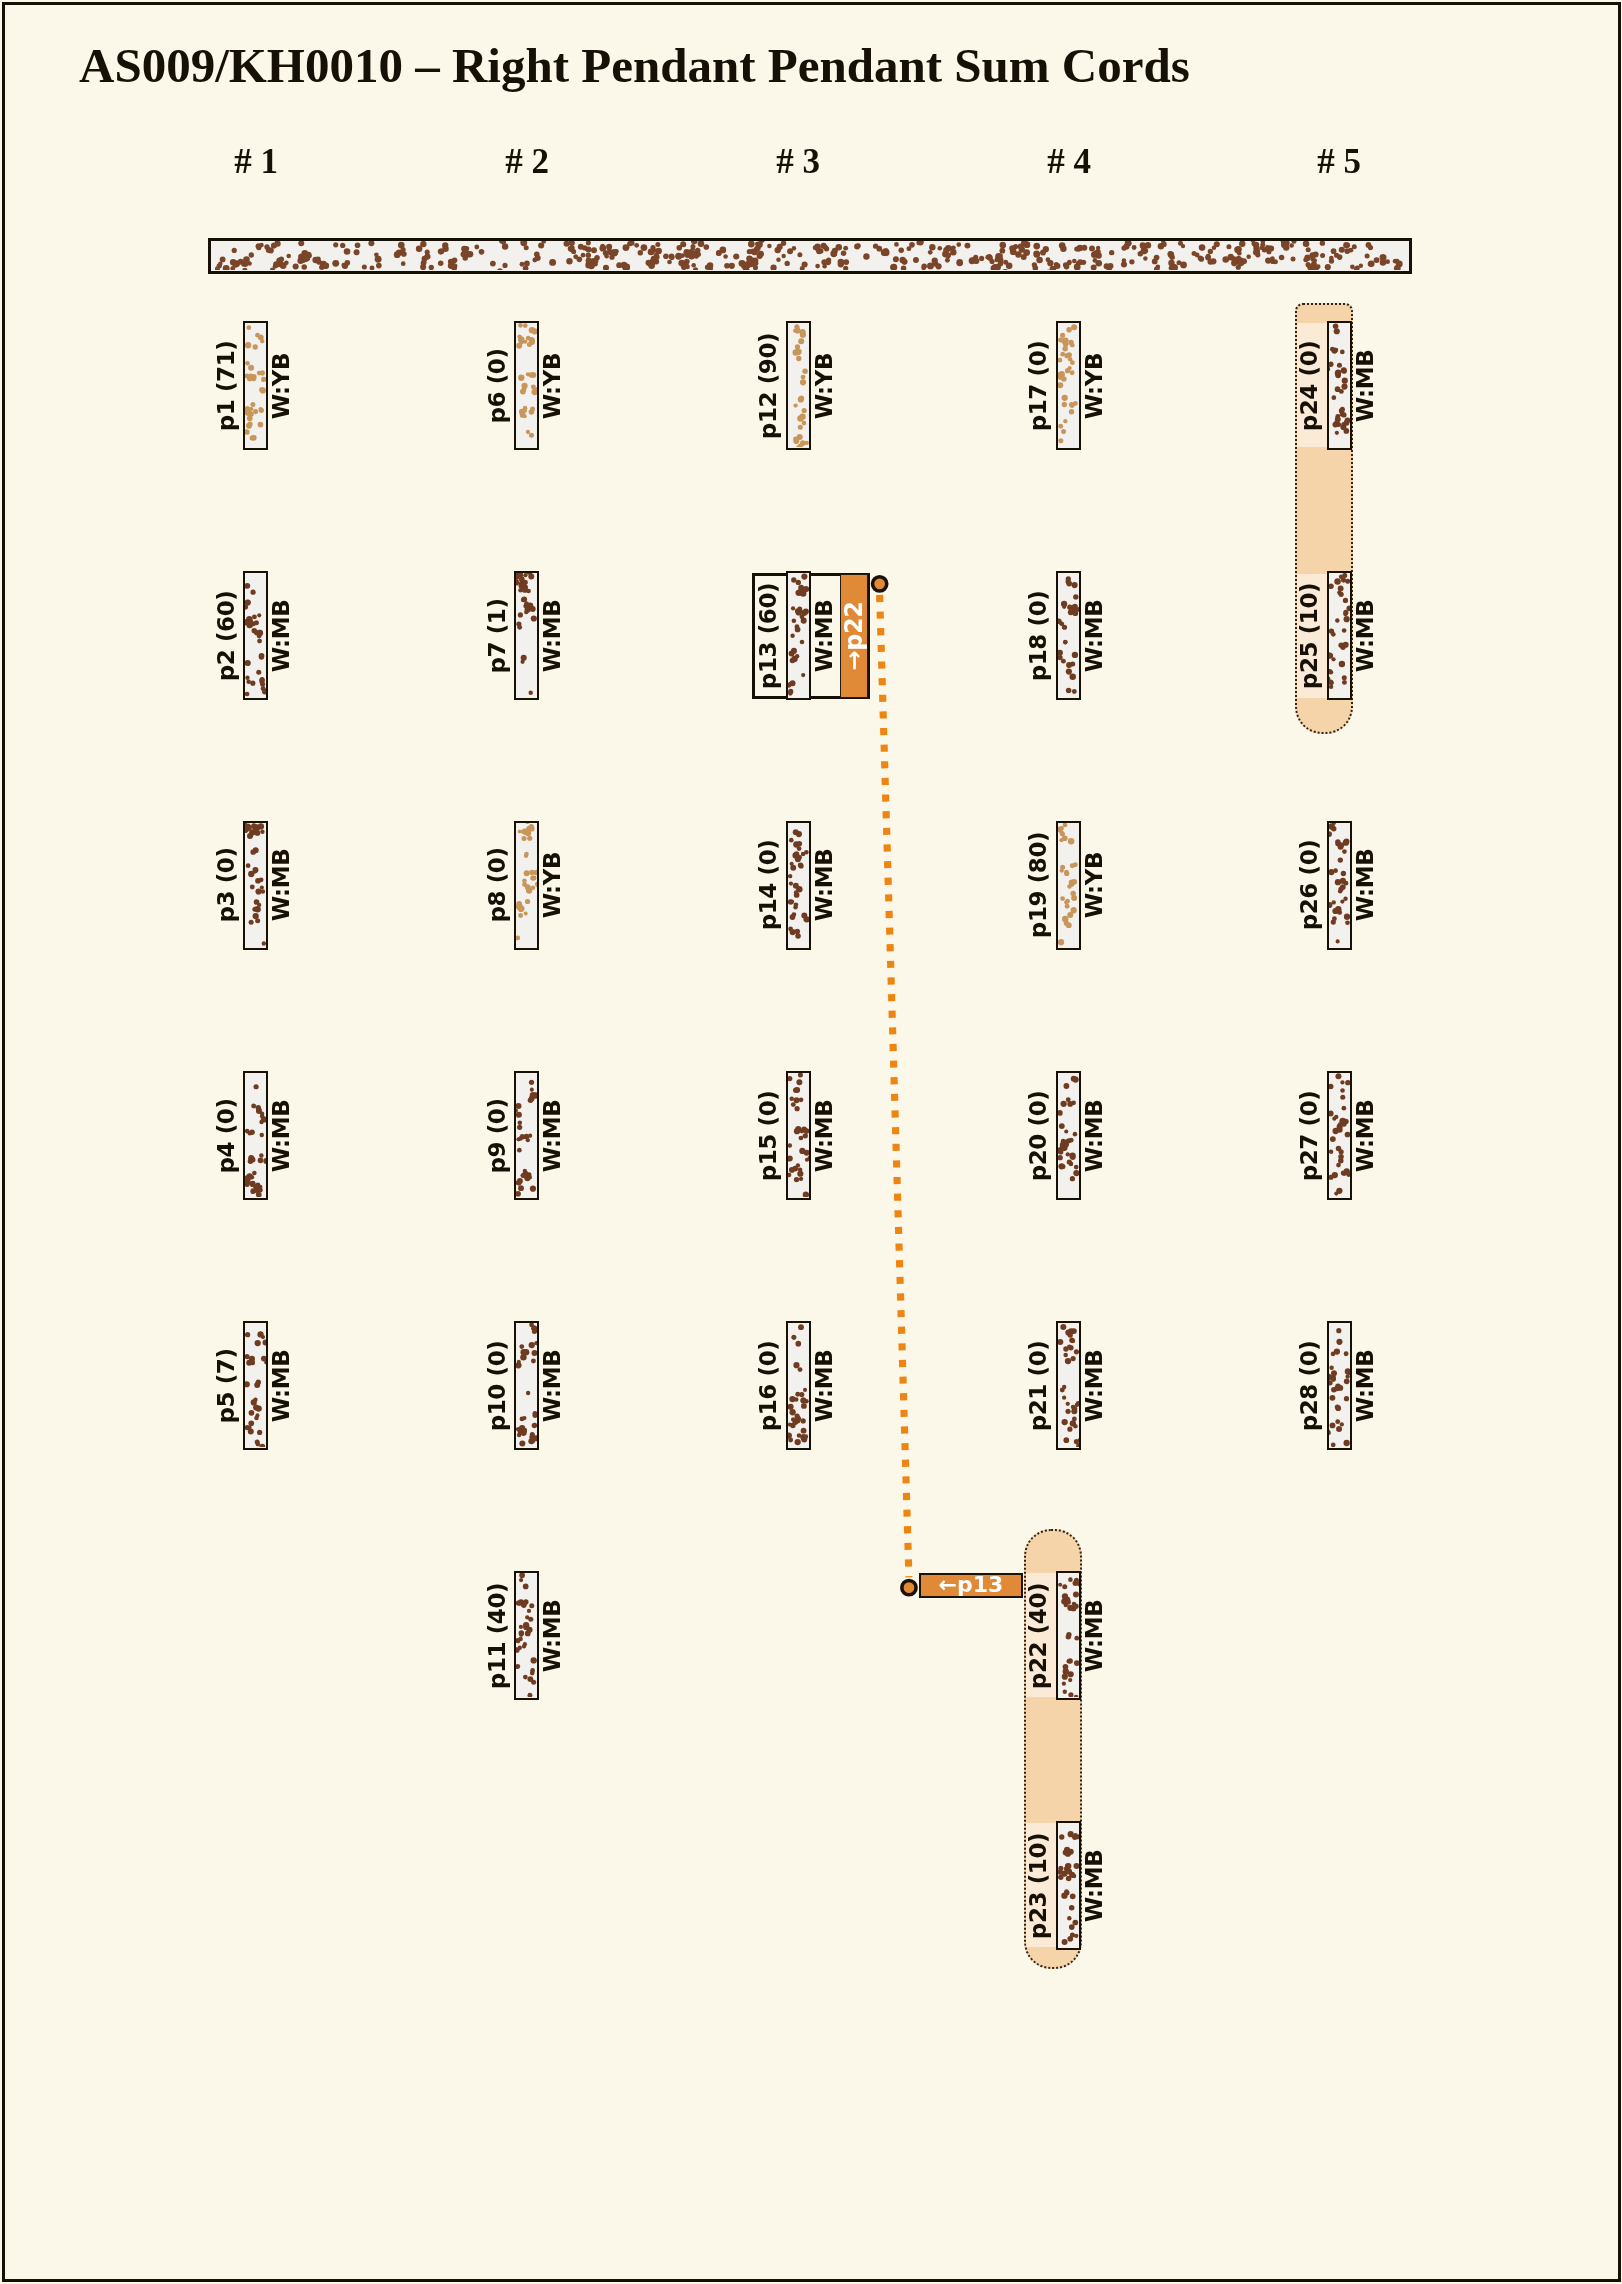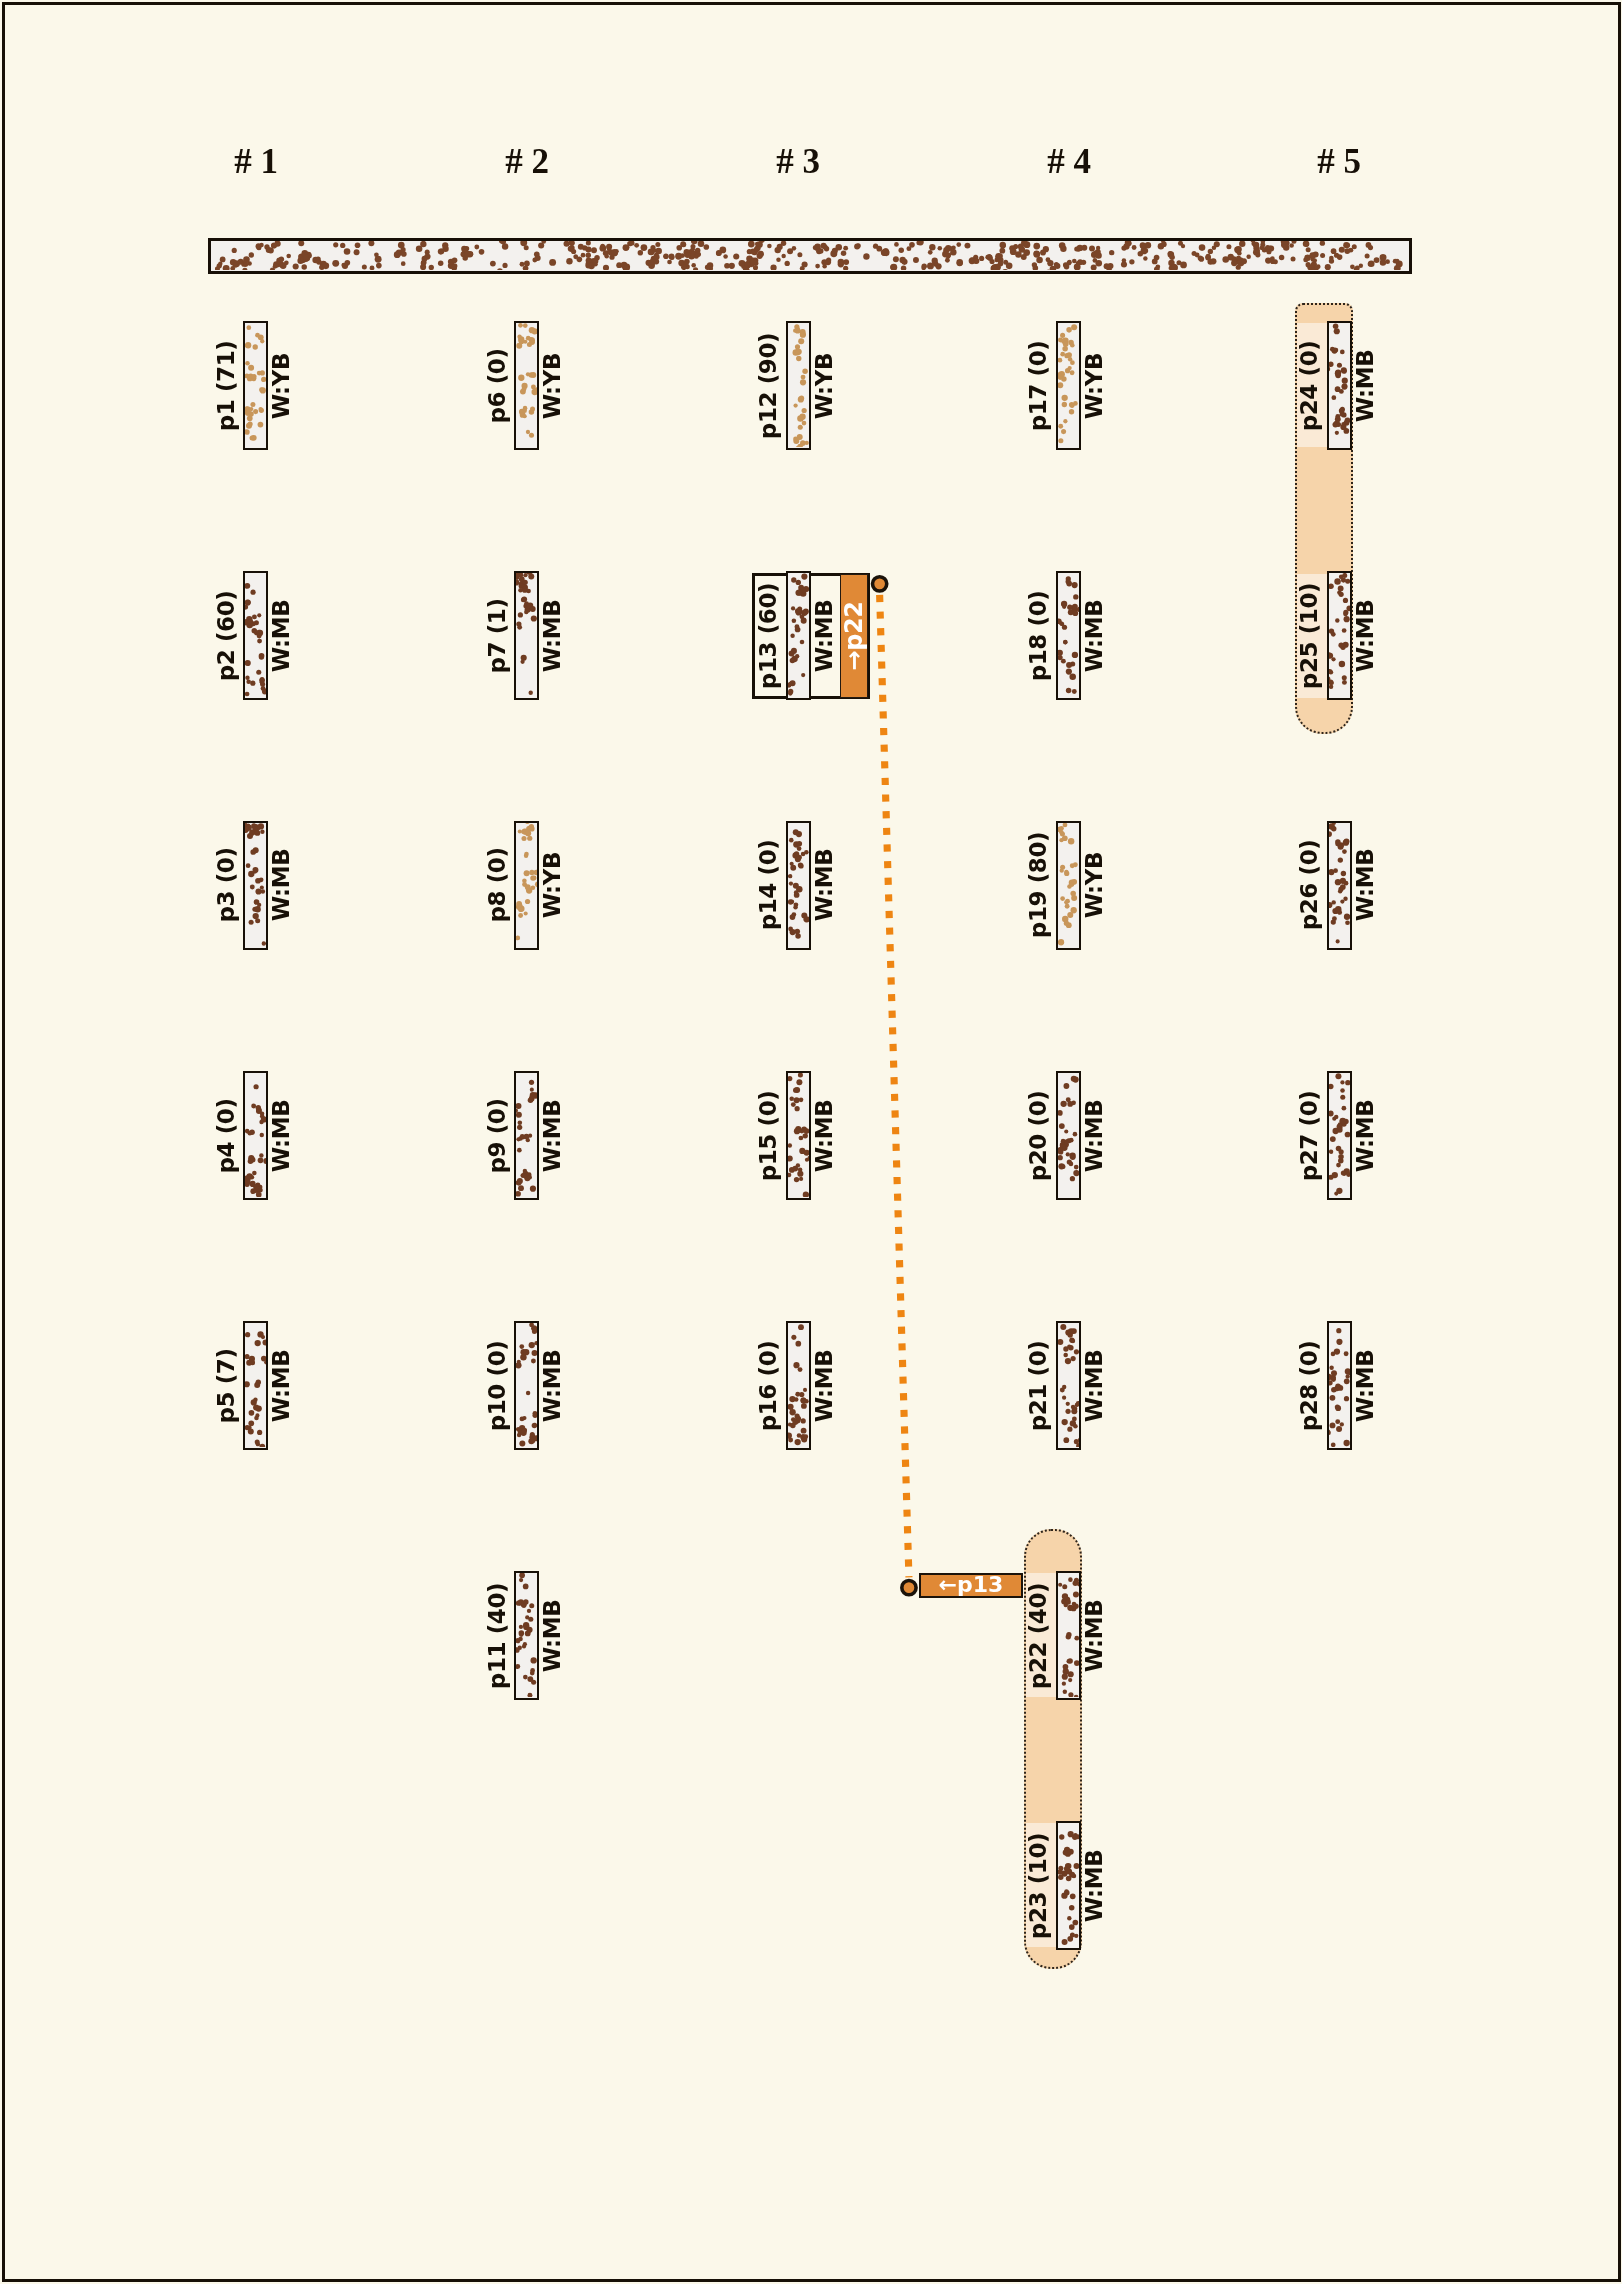--- a/index.html
+++ b/index.html
@@ -62,20 +62,21 @@
     text-align:center;
     font-weight:bold;font-size:22px;color:#ffffff;
     z-index:6;white-space:nowrap;
   }
 </style>
 </head>
 <body>
 
 <div id="root">
   <div id="frame-border"></div>
+  <div id="page-title">AS009/KH0010 – Right Pendant Pendant Sum Cords</div>
   <div id="headers">
       <div class="col-header" style="left: 177px; top: 138px;"># 1</div>
       <div class="col-header" style="left: 448px; top: 138px;"># 2</div>
       <div class="col-header" style="left: 719px; top: 138px;"># 3</div>
       <div class="col-header" style="left: 990px; top: 138px;"># 4</div>
       <div class="col-header" style="left: 1260px; top: 138px;"># 5</div>
     </div>
   <div id="bands">
       <div class="band" style="left: 1024px; top: 1529px; width: 58px; height: 440px; border-radius: 27px; background: rgb(246, 212, 170);">
         <div class="band-light" style="top: 42px; height: 124px; background: rgb(250, 234, 214);"></div>

